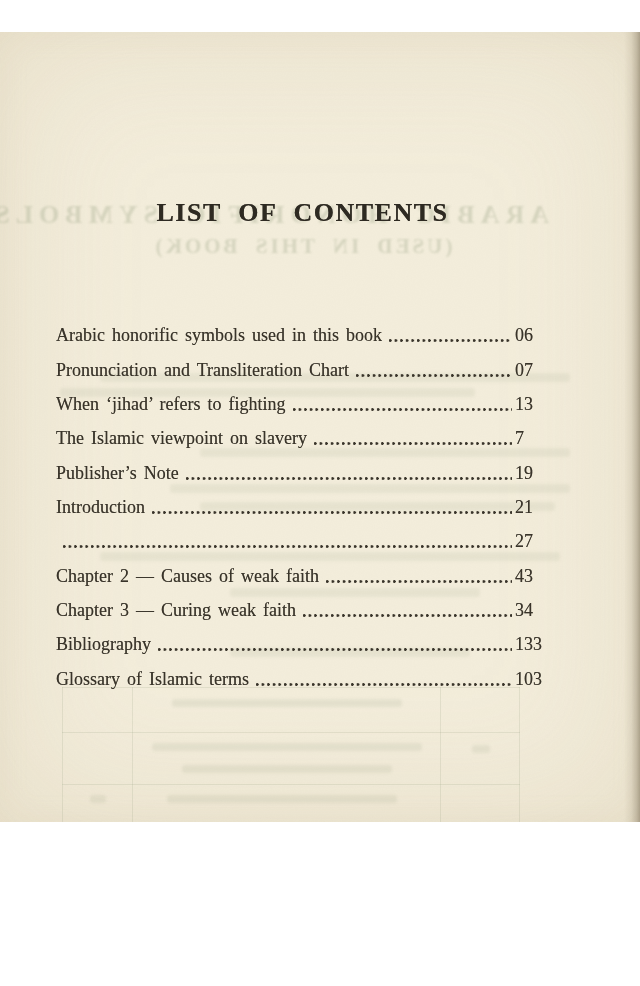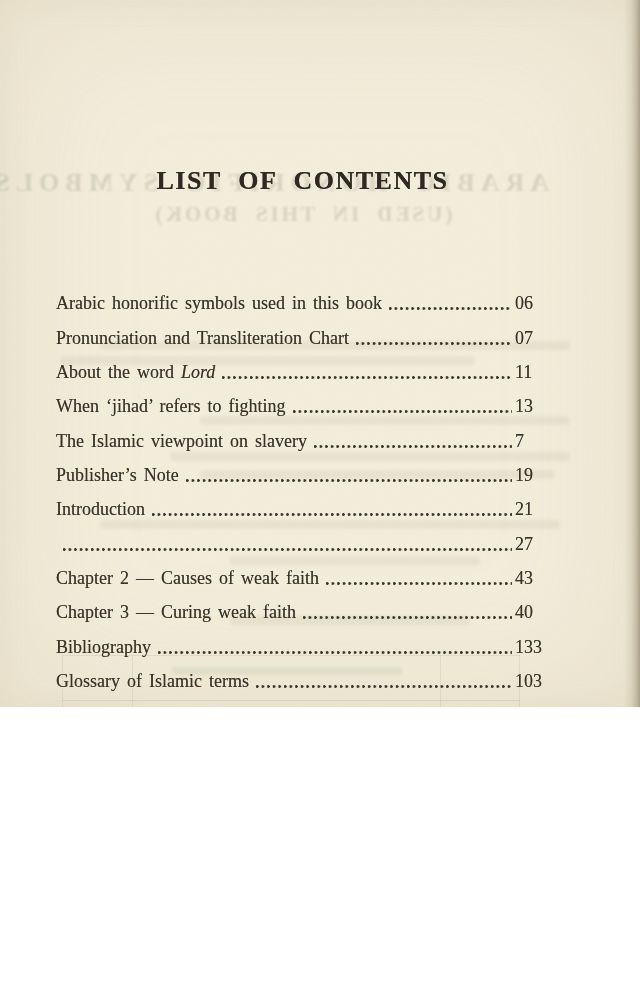--- a/index.html
+++ b/index.html
@@ -9,23 +9,24 @@
     --ghost:#8c9878;
   }
   *{margin:0;padding:0;box-sizing:border-box;}
   html,body{width:640px;height:986px;}
   body{
     font-family:"Liberation Serif","DejaVu Serif",serif;
     background:#ffffff;
   }
   .page{
     position:relative;
-    width:640px;height:707px;
+    width:640px;height:790px;
     background:var(--paper);
     overflow:hidden;
+    margin-top:32px;
   }
   .vignette{
     position:absolute;inset:0;
     box-shadow:inset 0 0 140px rgba(190,172,135,.22), inset 0 0 30px rgba(200,185,150,.12);
     pointer-events:none;
   }
   .grain{position:absolute;inset:0;pointer-events:none;}
   .edge-shadow{
     position:absolute;top:0;bottom:0;right:0;width:16px;
     background:linear-gradient(to right,
@@ -154,25 +155,20 @@
       <span class="leader"></span>
       <span class="pnum">06</span>
     </div>
 
     <div class="toc-row">
       <span class="label">Pronunciation and Transliteration Chart</span>
       <span class="leader"></span>
       <span class="pnum">07</span>
     </div>
 
-    <div class="toc-row">
-      <span class="label"><span>About the word </span><span class="it">Lord</span></span>
-      <span class="leader"></span>
-      <span class="pnum">11</span>
-    </div>
 
     <div class="toc-row">
       <span class="label">When ‘jihad’ refers to fighting</span>
       <span class="leader"></span>
       <span class="pnum">13</span>
     </div>
 
     <div class="toc-row">
       <span class="label">The Islamic viewpoint on slavery</span>
       <span class="leader"></span>
@@ -198,21 +194,21 @@
 
     <div class="toc-row">
       <span class="label">Chapter 2 — Causes of weak faith</span>
       <span class="leader"></span>
       <span class="pnum">43</span>
     </div>
 
     <div class="toc-row">
       <span class="label">Chapter 3 — Curing weak faith</span>
       <span class="leader"></span>
-      <span class="pnum">40</span>
+      <span class="pnum">34</span>
     </div>
 
     <div class="toc-row">
       <span class="label">Bibliography</span>
       <span class="leader"></span>
       <span class="pnum">133</span>
     </div>
 
     <div class="toc-row">
       <span class="label">Glossary of Islamic terms</span>

